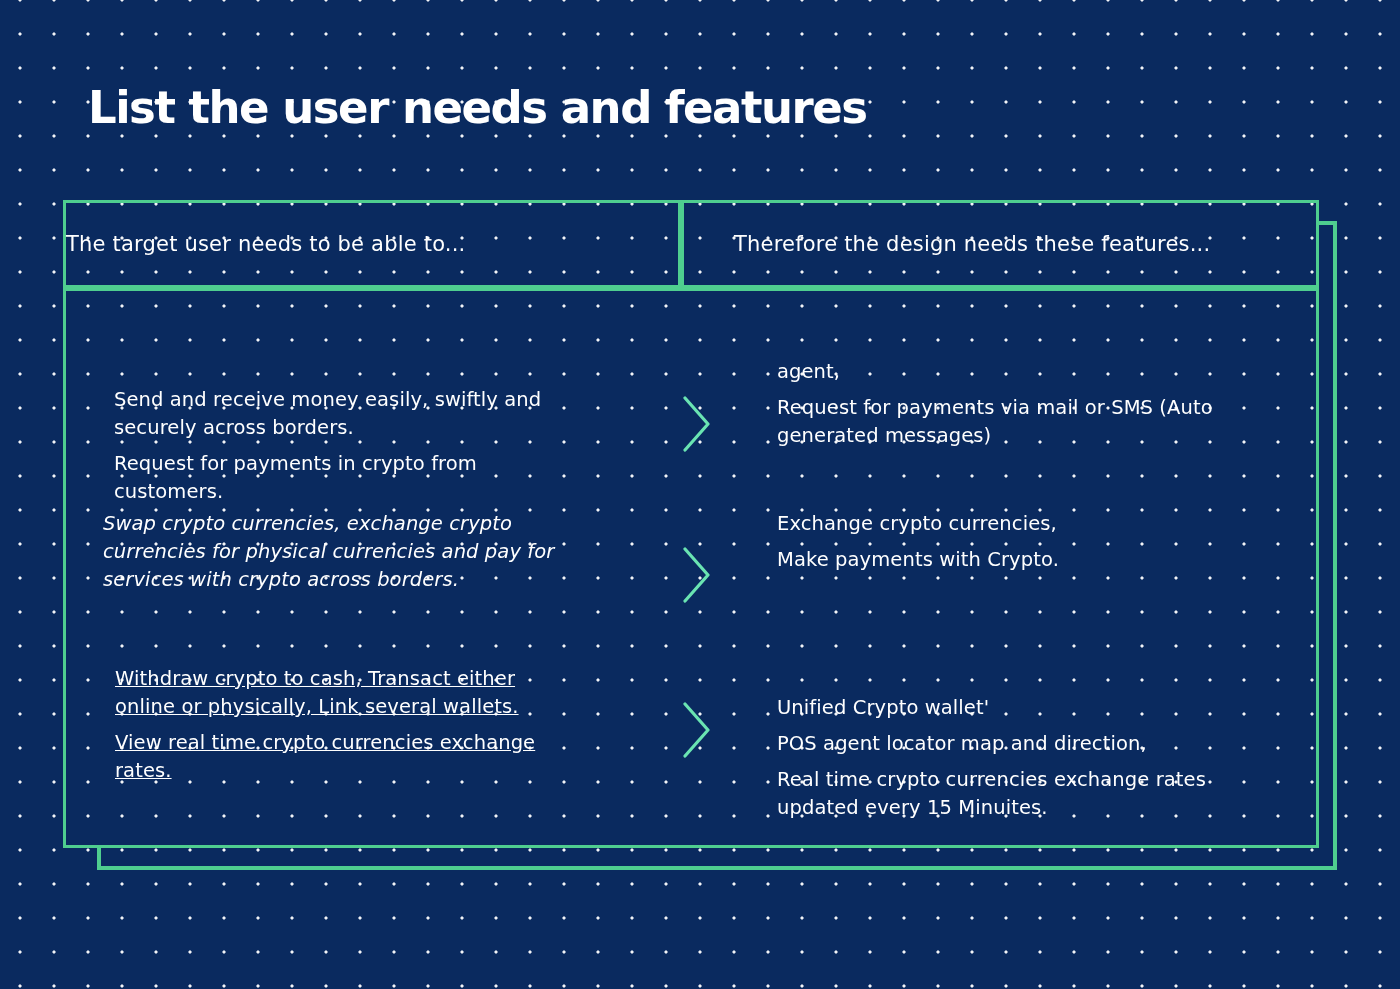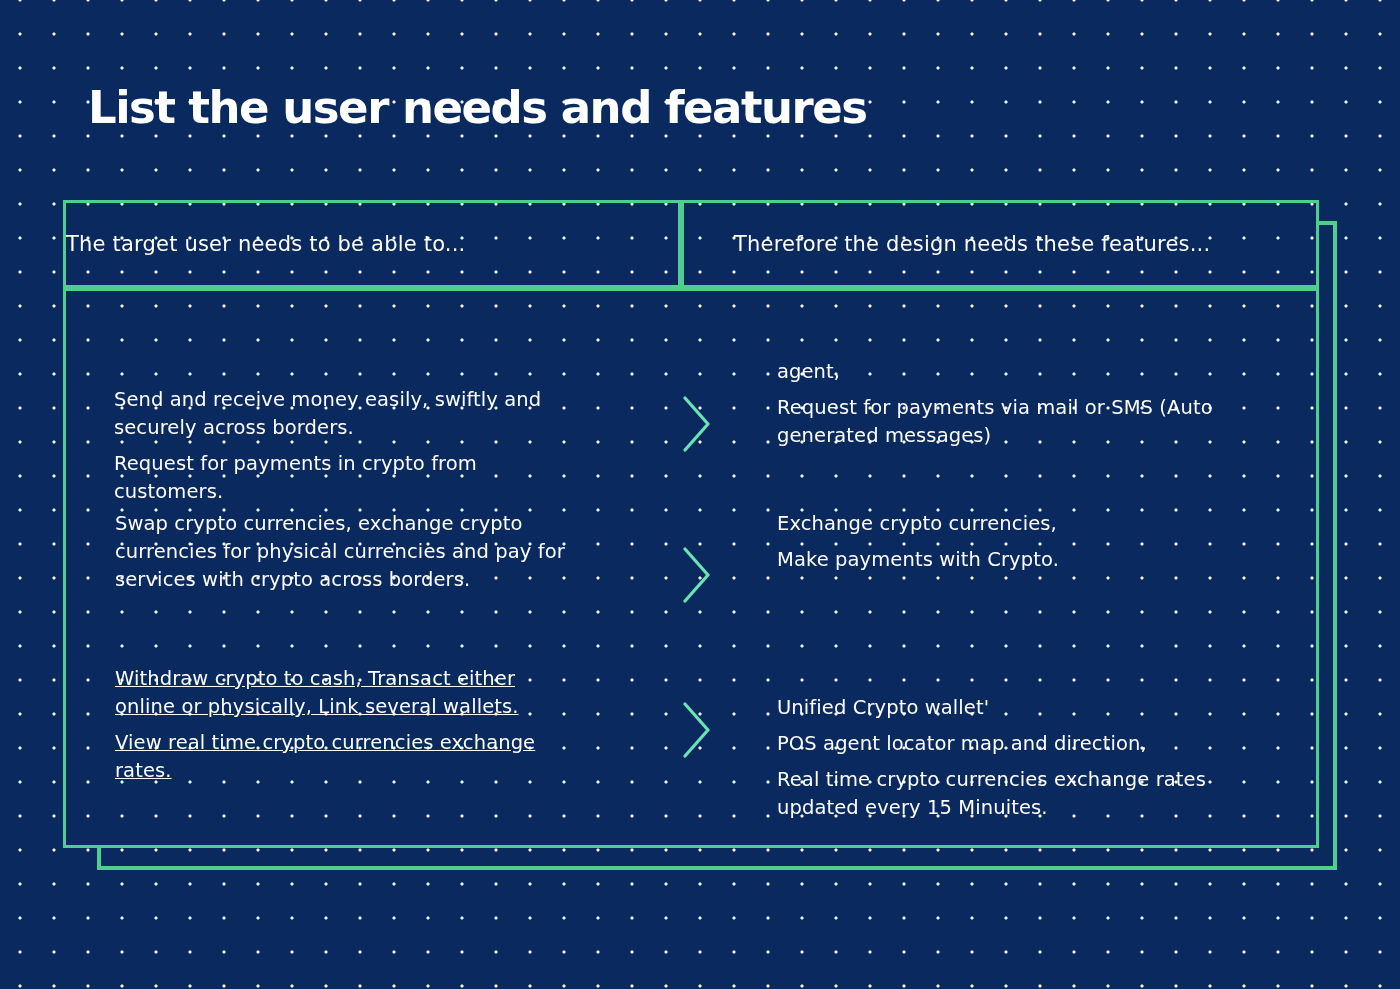--- a/index.html
+++ b/index.html
@@ -43,21 +43,21 @@
     position:absolute;left:63px;top:288px;width:1256px;height:560px;
     border:3.5px solid var(--green);
   }
   
   .tb{position:absolute;width:525px;font-size:19.5px;line-height:28px;letter-spacing:.1px;}
   .tb p{margin:0 0 8px 0;}
   .tb p:last-child{margin-bottom:0;}
   .ln{display:block;white-space:nowrap;}
   .pos-n0{left:114px;top:358px;margin-top:28px;}
   .pos-f0{left:777px;top:358px;}
-  .pos-n1{left:115px;top:510px;}
+  .pos-n1{left:103px;top:510px;font-style:italic;}
   .pos-f1{left:777px;top:510px;}
   .pos-n2{left:115px;top:665px;text-decoration:underline;}
   .pos-f2{left:777px;top:694px;}
   
   .chev{position:absolute;left:683px;width:28px;height:58px;}
   .chev-1{top:395px;}
   .chev-2{top:546px;}
   .chev-3{top:701px;}
   .chev svg{display:block;}
 </style>

